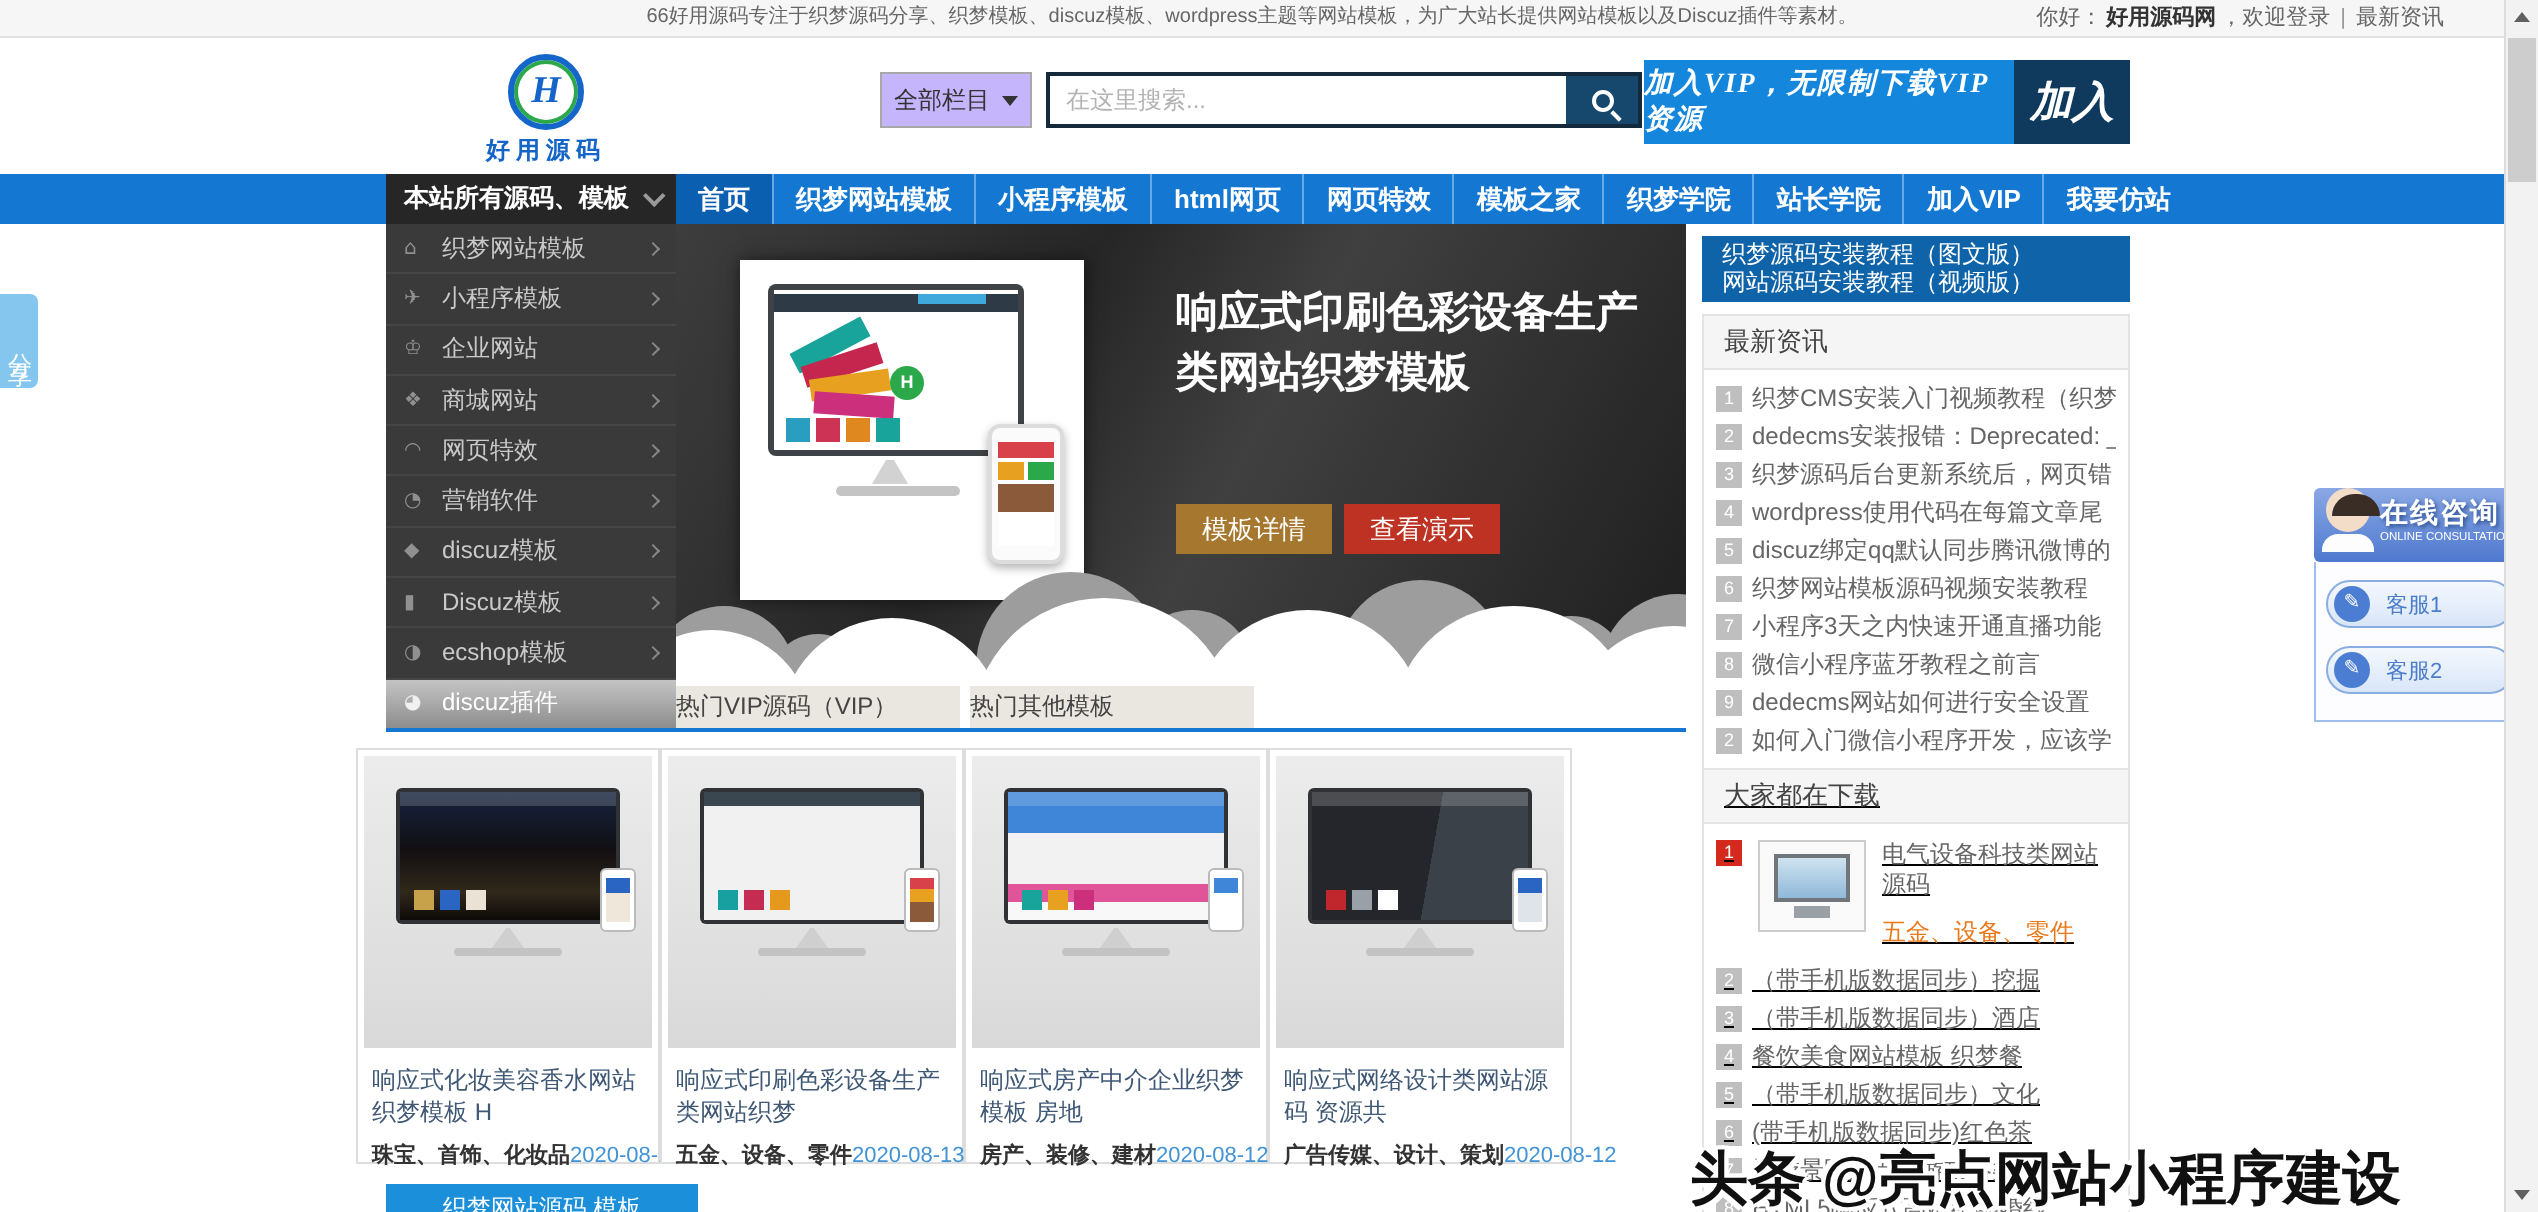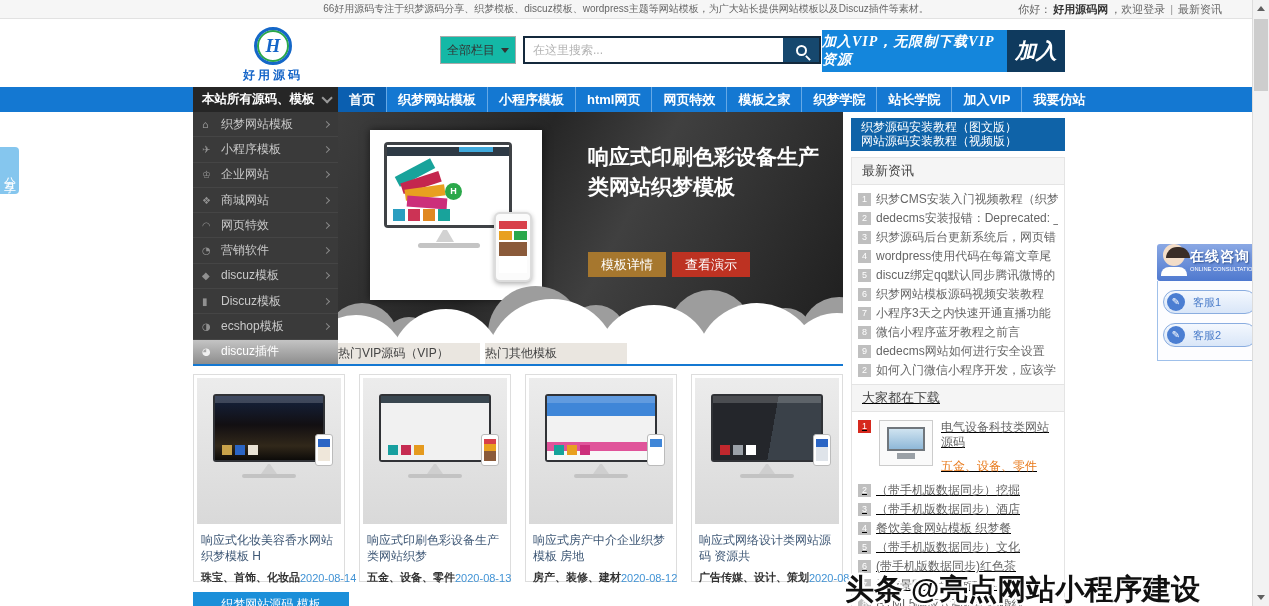--- a/index.html
+++ b/index.html
@@ -17,21 +17,21 @@
   .userinfo .sep { margin:0 5px; color:#999; }
   .userinfo a { color:#666; text-decoration:none; }
   
   .header { position:absolute; left:0; top:19px; width:1269px; height:68px; background:#fff; }
   .logo { position:absolute; left:228px; top:8px; width:90px; text-align:center; }
   .logo-circle { width:38px; height:38px; border-radius:50%; border:3px solid #1467c8;
     box-shadow:inset 0 0 0 2px #2aa84a; margin:0 auto; display:flex; align-items:center; justify-content:center; background:#fff; }
   .logo-h { color:#1565c8; font:italic bold 19px "Liberation Serif",serif; }
   .logo-text { margin-top:2px; color:#1565c8; font-weight:bold; font-size:12px; letter-spacing:3px; }
   .searchbar { position:absolute; left:440px; top:17px; height:28px; display:flex; }
-  .search-cat { width:76px; height:28px; border:1px solid #a9a9a9; background:#14b8a6; display:flex;
+  .search-cat { width:76px; height:28px; border:1px solid #a9a9a9; background:#c4b5fd; display:flex;
     align-items:center; justify-content:space-between; padding:0 6px; font-size:12px; color:#333; margin-right:7px; cursor:pointer; }
   .caret-down { width:0; height:0; border-left:4px solid transparent; border-right:4px solid transparent; border-top:5px solid #333; }
   .sgroup { display:flex; border:2px solid #14293c; }
   .search-input { width:258px; height:24px; border:none; outline:none; padding:0 8px; font-size:12px; color:#333; }
   .search-input::placeholder { color:#b3b3b3; }
   .search-btn { width:36px; height:24px; background:#16486e; border:none; display:flex; align-items:center; justify-content:center; cursor:pointer; }
   .mag { width:11px; height:11px; border:2px solid #fff; border-radius:50%; position:relative; }
   .mag::after { content:""; position:absolute; width:2px; height:6px; background:#fff; left:9px; top:8px; transform:rotate(-45deg); }
   .vipbar { position:absolute; left:822px; top:11px; width:243px; height:42px; display:flex; cursor:pointer; }
   .vip-text { flex:1; background:#1486dc; color:#fff; display:flex; align-items:center; justify-content:center;
@@ -95,21 +95,21 @@
   .ps .p2 i { width:50%; height:9px; display:block; }
   .ps .p2 i:nth-child(1){ background:#e8a020; } .ps .p2 i:nth-child(2){ background:#2aa84a; }
   .ps .p3 { height:14px; background:#8a5a3a; margin-top:2px; }
   
   .cloud { position:absolute; border-radius:50%; }
   .cg { background:#9d9d9d; } .cw { background:#fff; }
   
   .tabs { position:absolute; left:338px; top:343px; height:21px; display:flex; gap:5px; }
   .tab { width:142px; background:#eae6e0; line-height:21px; font-size:12px; color:#444; cursor:pointer; }
   
-  .cards { position:absolute; left:193px; top:374px; display:flex; gap:14px;border-radius:10px; }
+  .cards { position:absolute; left:178px; top:374px; display:flex; gap:0;border-radius:10px; }
   .card { width:152px; height:208px; background:#fff; border:1px solid #ddd; }
   .card-img { height:146px; margin:3px; background:linear-gradient(#ececec,#d9d9d9); position:relative; overflow:hidden; }
   .cm { width:112px; height:68px; background:#303236; border-radius:3px; padding:2px; margin:16px auto 0; }
   .cs { height:100%; overflow:hidden; position:relative; }
   .cs::before { content:""; position:absolute; top:0; left:0; right:0; height:7px; background:rgba(255,255,255,.18); }
   .cstand { width:16px; height:0; border-bottom:10px solid #cfcfcf; border-left:7px solid transparent; border-right:7px solid transparent; margin:2px auto 0; }
   .cbase { width:54px; height:4px; background:#c3c3c3; border-radius:2px; margin:0 auto; }
   .cphone { position:absolute; right:8px; top:56px; width:18px; height:32px; background:#fff; border:1px solid #bbb; border-radius:3px; padding:4px 2px; }
   .cps { height:100%; }
   .chips { position:absolute; left:7px; bottom:5px; display:flex; gap:3px; }

